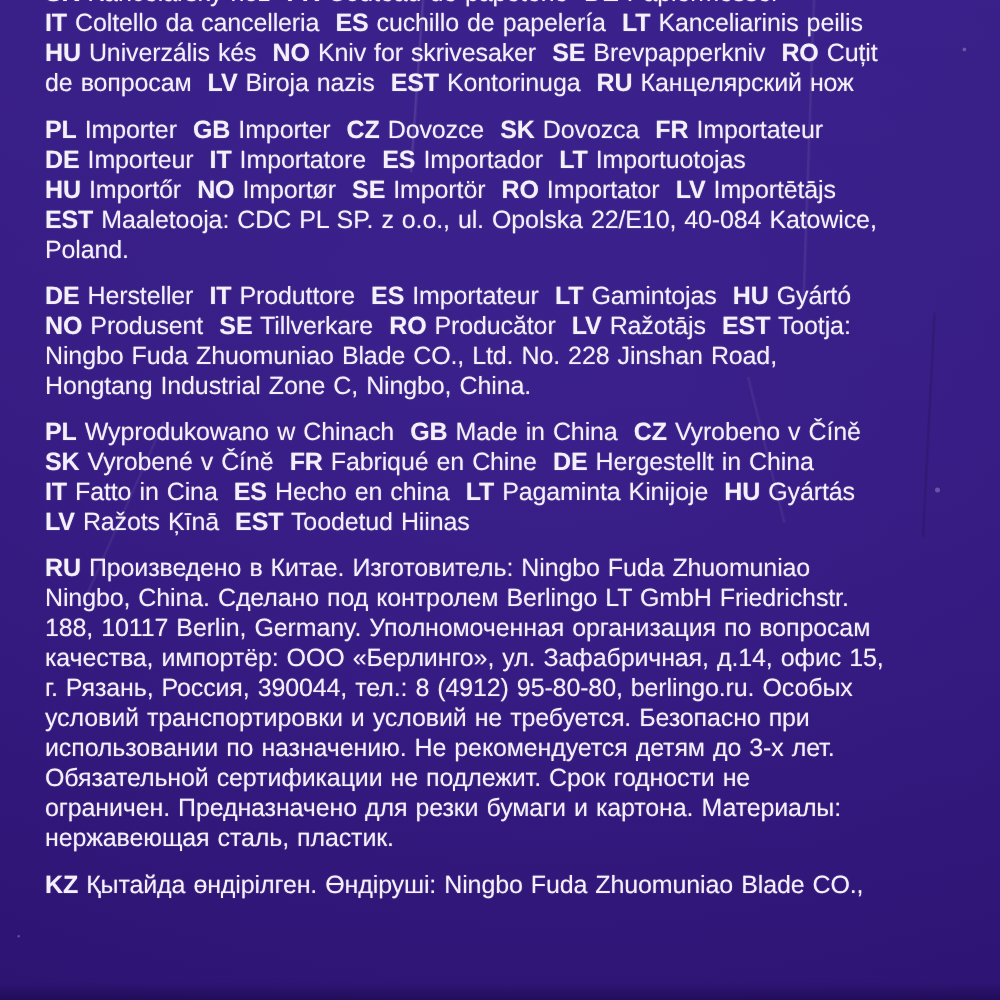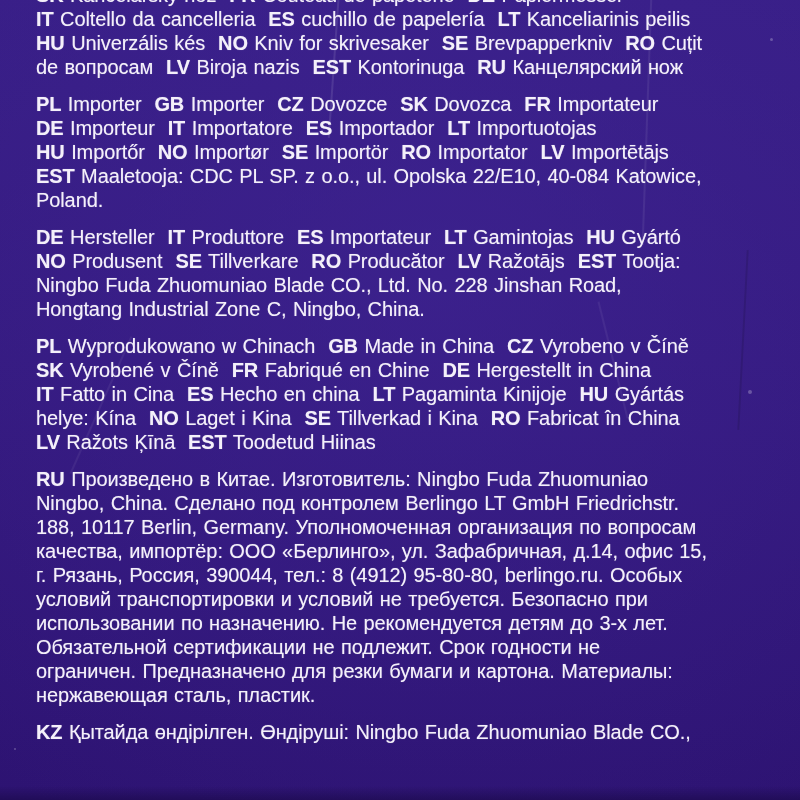--- a/index.html
+++ b/index.html
@@ -78,21 +78,20 @@
       <div class="para">
         <div class="line"><span class="code">DE</span><span class="txt"> Hersteller  </span><span class="code">IT</span><span class="txt"> Produttore  </span><span class="code">ES</span><span class="txt"> Importateur  </span><span class="code">LT</span><span class="txt"> Gamintojas  </span><span class="code">HU</span><span class="txt"> Gyártó</span></div>
         <div class="line"><span class="code">NO</span><span class="txt"> Produsent  </span><span class="code">SE</span><span class="txt"> Tillverkare  </span><span class="code">RO</span><span class="txt"> Producător  </span><span class="code">LV</span><span class="txt"> Ražotājs  </span><span class="code">EST</span><span class="txt"> Tootja:</span></div>
         <div class="line"><span class="txt">Ningbo Fuda Zhuomuniao Blade CO., Ltd. No. 228 Jinshan Road,</span></div>
         <div class="line"><span class="txt">Hongtang Industrial Zone C, Ningbo, China.</span></div>
       </div>
       <div class="para">
         <div class="line"><span class="code">PL</span><span class="txt"> Wyprodukowano w Chinach  </span><span class="code">GB</span><span class="txt"> Made in China  </span><span class="code">CZ</span><span class="txt"> Vyrobeno v Číně</span></div>
         <div class="line"><span class="code">SK</span><span class="txt"> Vyrobené v Číně  </span><span class="code">FR</span><span class="txt"> Fabriqué en Chine  </span><span class="code">DE</span><span class="txt"> Hergestellt in China</span></div>
         <div class="line"><span class="code">IT</span><span class="txt"> Fatto in Cina  </span><span class="code">ES</span><span class="txt"> Hecho en china  </span><span class="code">LT</span><span class="txt"> Pagaminta Kinijoje  </span><span class="code">HU</span><span class="txt"> Gyártás</span></div>
-        <div class="line"><span class="txt">helye: Kína  </span><span class="code">NO</span><span class="txt"> Laget i Kina  </span><span class="code">SE</span><span class="txt"> Tillverkad i Kina  </span><span class="code">RO</span><span class="txt"> Fabricat în China</span></div>
         <div class="line"><span class="code">LV</span><span class="txt"> Ražots Ķīnā  </span><span class="code">EST</span><span class="txt"> Toodetud Hiinas</span></div>
       </div>
       <div class="para">
         <div class="line"><span class="code">RU</span><span class="txt"> Произведено в Китае. Изготовитель: Ningbo Fuda Zhuomuniao</span></div>
         <div class="line"><span class="txt">Ningbo, China. Сделано под контролем Berlingo LT GmbH Friedrichstr.</span></div>
         <div class="line"><span class="txt">188, 10117 Berlin, Germany. Уполномоченная организация по вопросам</span></div>
         <div class="line"><span class="txt">качества, импортёр: ООО «Берлинго», ул. Зафабричная, д.14, офис 15,</span></div>
         <div class="line"><span class="txt">г. Рязань, Россия, 390044, тел.: 8 (4912) 95-80-80, berlingo.ru. Особых</span></div>
         <div class="line"><span class="txt">условий транспортировки и условий не требуется. Безопасно при</span></div>
         <div class="line"><span class="txt">использовании по назначению. Не рекомендуется детям до 3-х лет.</span></div>

